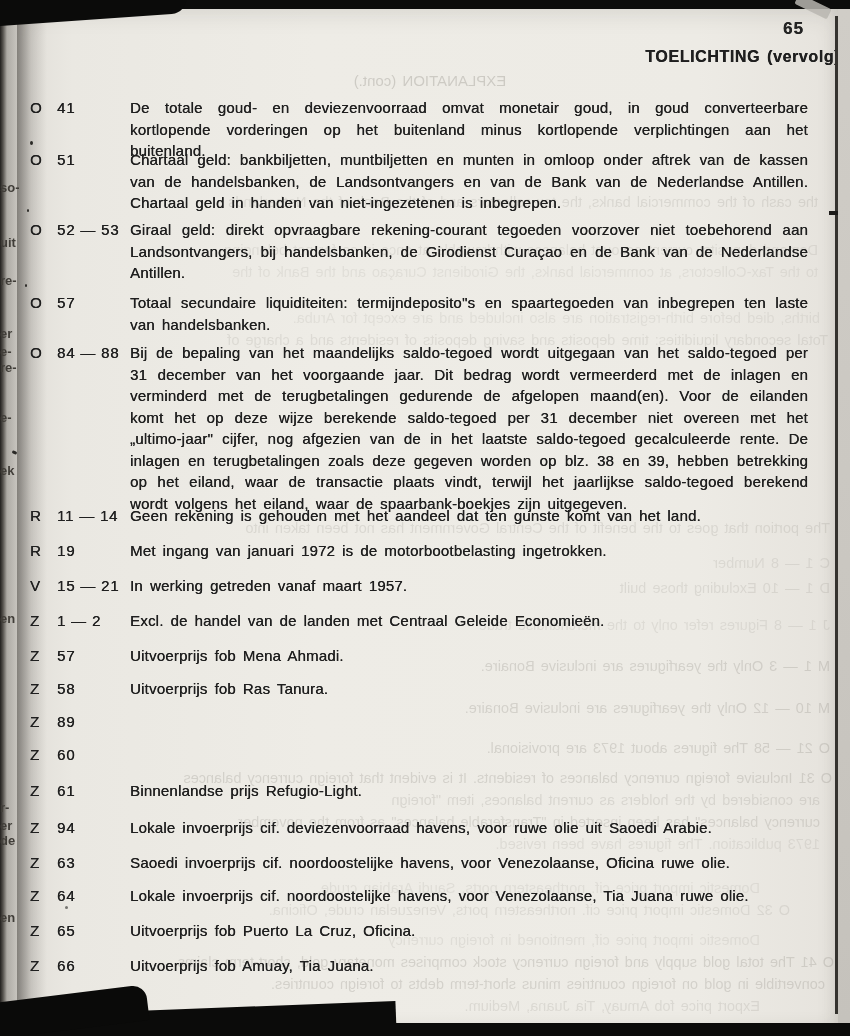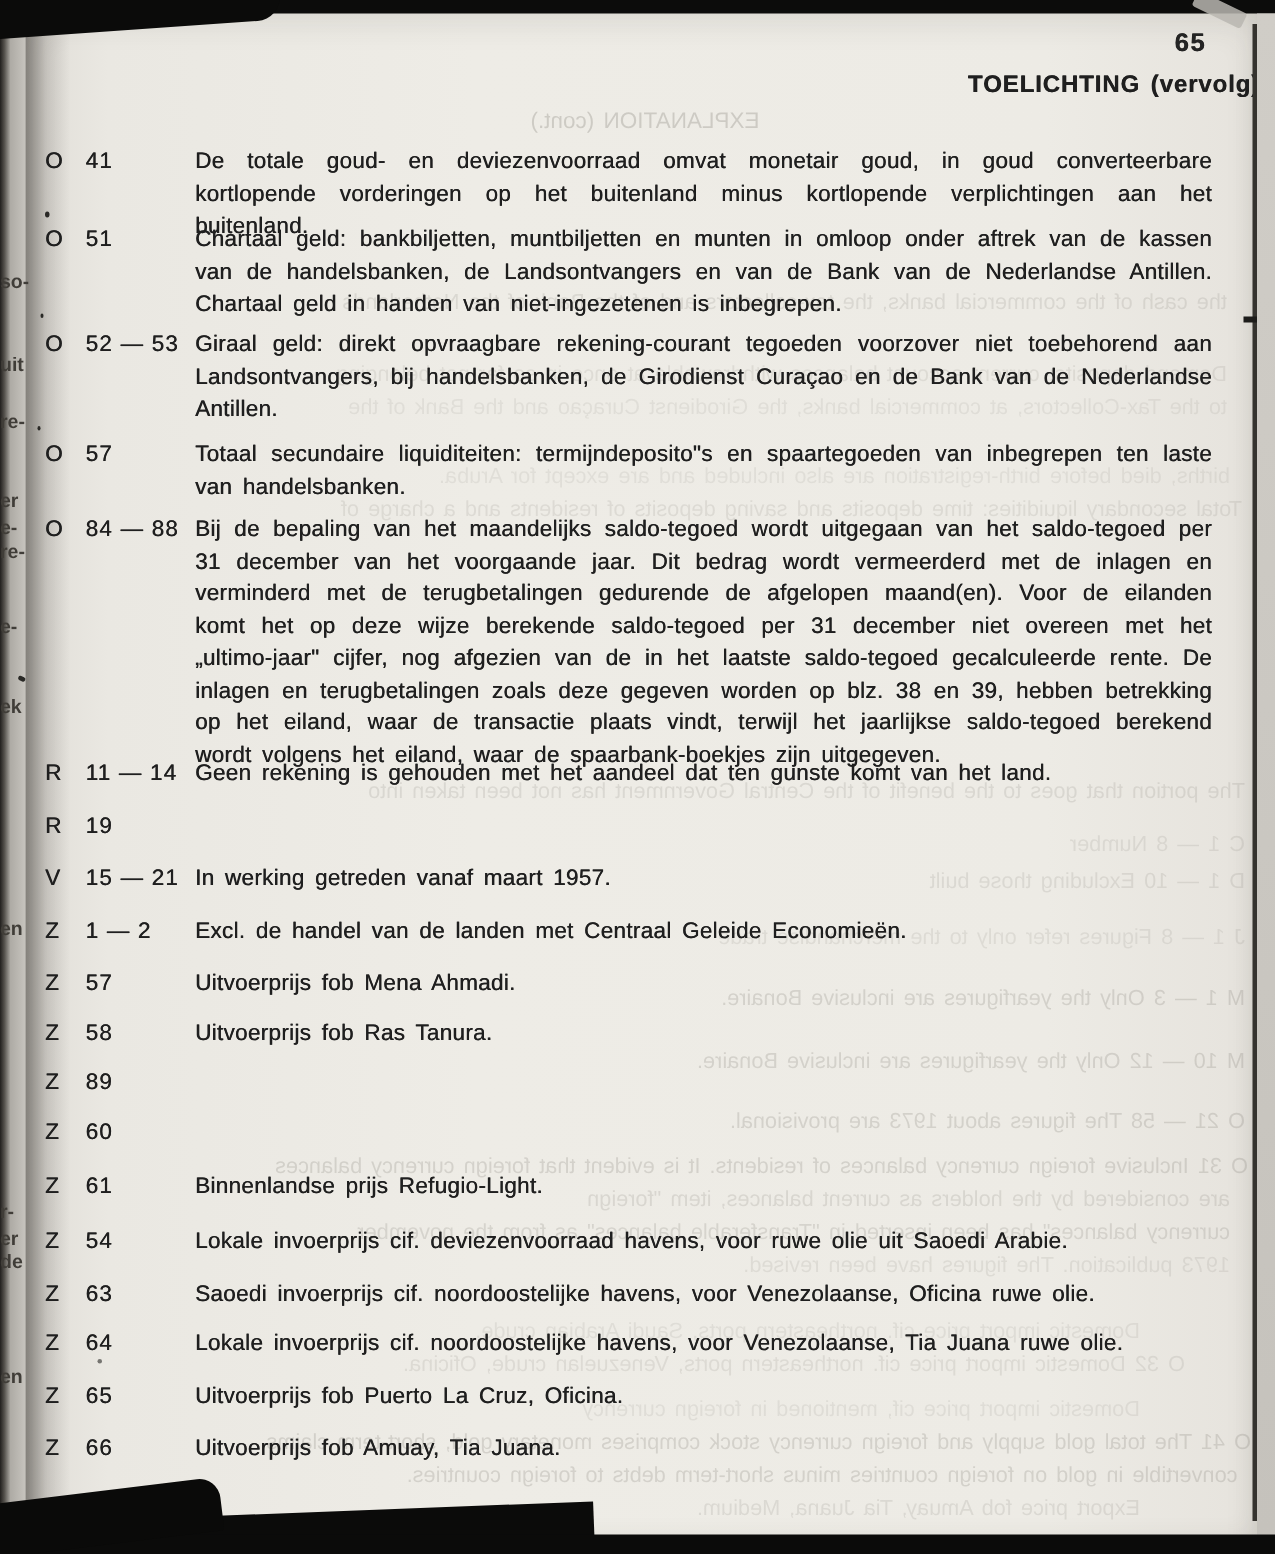--- a/index.html
+++ b/index.html
@@ -190,20 +190,21 @@
 
       <div class="entry">
         <span class="code-letter">R</span>
         <span class="code-range">11 — 14</span>
         <div class="entry-text">Geen rekening is gehouden met het aandeel dat ten gunste komt van het land.</div>
       </div>
 
       <div class="entry">
         <span class="code-letter">R</span>
         <span class="code-range">19</span>
+        <div class="entry-text">Met ingang van januari 1972 is de motorbootbelasting ingetrokken.</div>
       </div>
 
       <div class="entry">
         <span class="code-letter">V</span>
         <span class="code-range">15 — 21</span>
         <div class="entry-text">In werking getreden vanaf maart 1957.</div>
       </div>
 
       <div class="entry">
         <span class="code-letter">Z</span>
@@ -234,21 +235,21 @@
       </div>
 
       <div class="entry">
         <span class="code-letter">Z</span>
         <span class="code-range">61</span>
         <div class="entry-text">Binnenlandse prijs Refugio-Light.</div>
       </div>
 
       <div class="entry">
         <span class="code-letter">Z</span>
-        <span class="code-range">54</span>
+        <span class="code-range">94</span>
         <div class="entry-text">Lokale invoerprijs cif. deviezenvoorraad havens, voor ruwe olie uit Saoedi Arabie.</div>
       </div>
 
       <div class="entry">
         <span class="code-letter">Z</span>
         <span class="code-range">63</span>
         <div class="entry-text">Saoedi invoerprijs cif. noordoostelijke havens, voor Venezolaanse, Oficina ruwe olie.</div>
       </div>
 
       <div class="entry">

